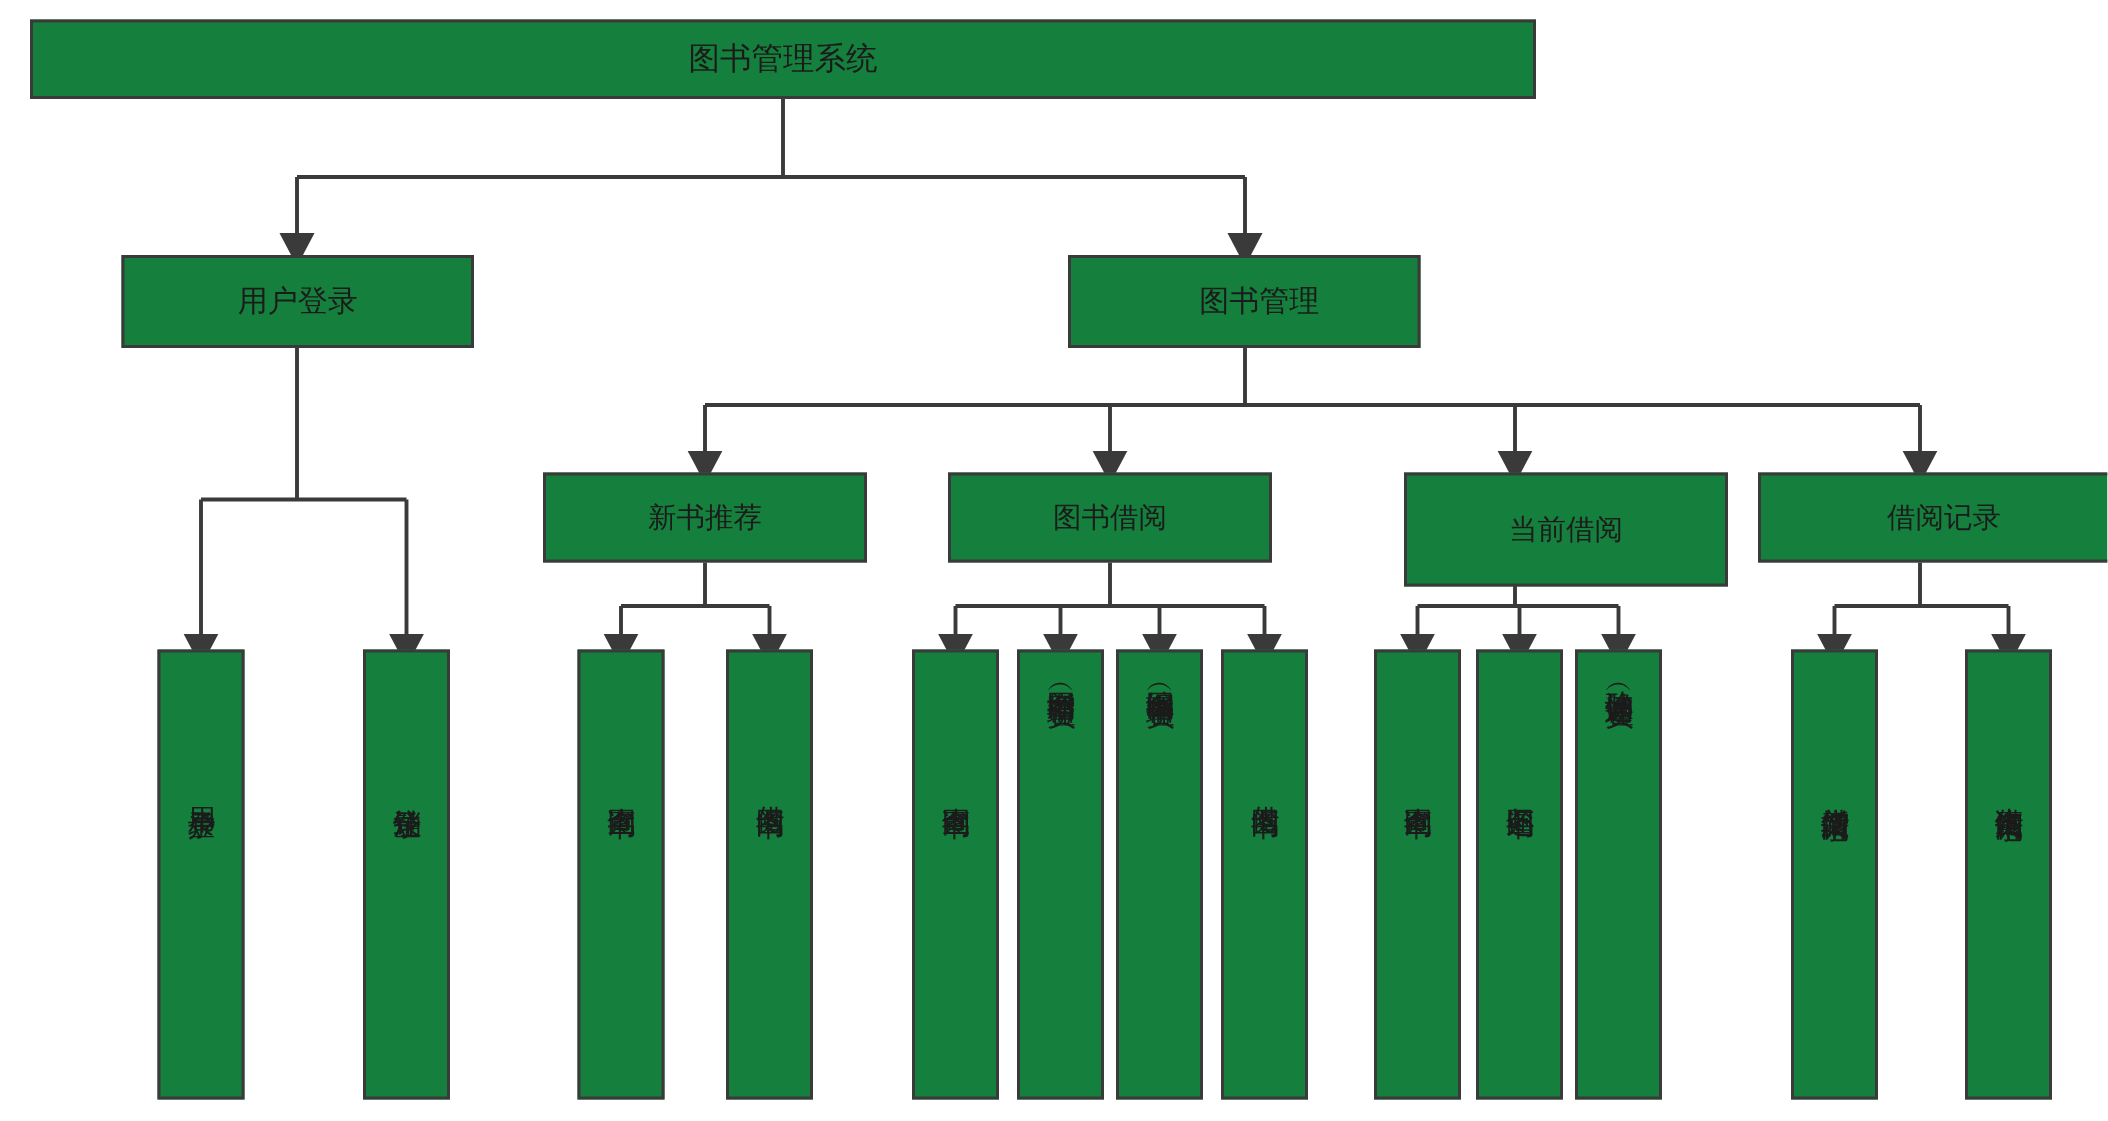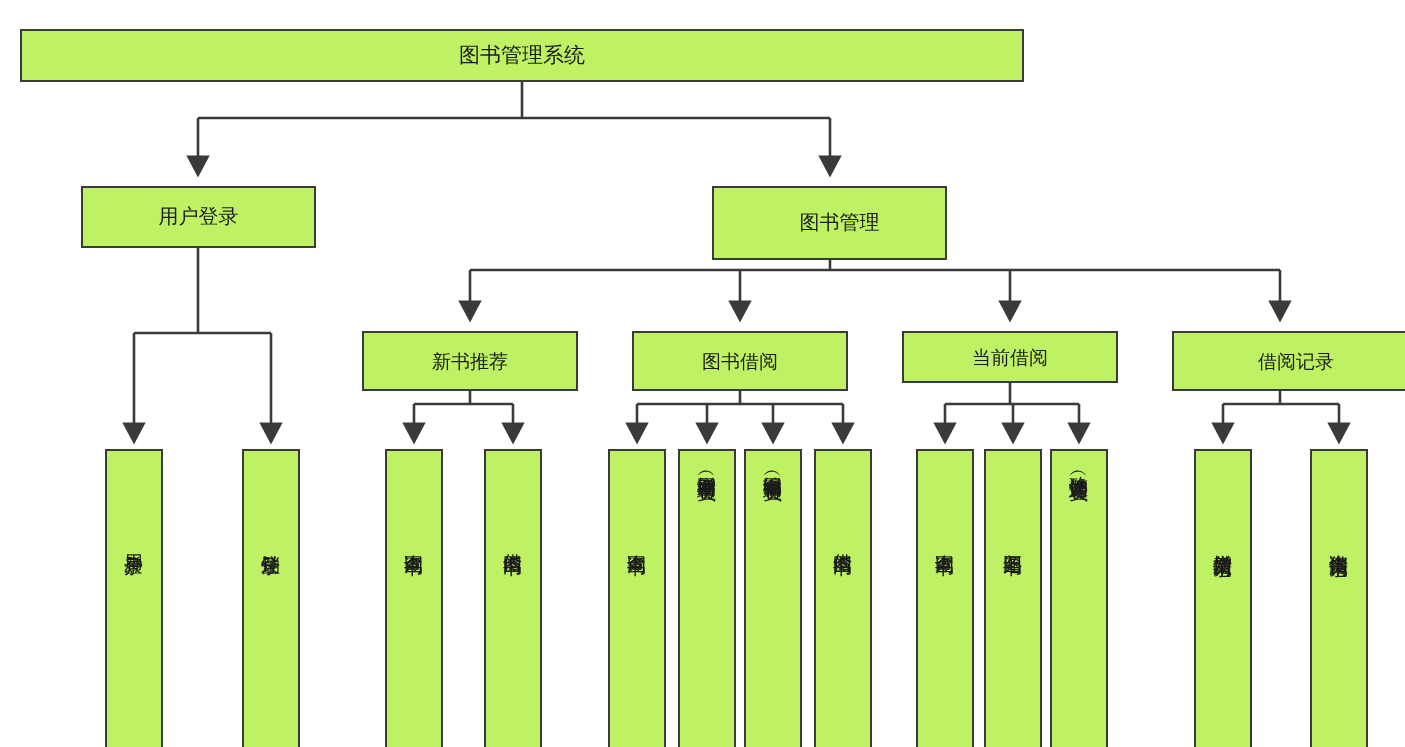--- a/index.html
+++ b/index.html
@@ -22,30 +22,29 @@
   #edge-layer {
     position: absolute;
     left: 0;
     top: 0;
     width: 1405px;
     height: 747px;
     pointer-events: none;
   }
   .node {
     position: absolute;
-    background: #bef264;
+    background: #15803d;
     border: 2px solid #3a3a3a;
     display: flex;
     align-items: center;
     justify-content: center;
     color: #1b1b1b;
     line-height: 1.18;
     text-align: left;
     z-index: 2;
-    margin-top: 16px;
   }
   .node-root {
     font-size: 21px;
   }
   .node-l2 {
     font-size: 20px;
   }
   .node-l3 {
     font-size: 19px;
   }
@@ -136,31 +135,31 @@
     </g>
   </svg>
 
   <div class="node node-root" style="left:20px; top:13px; width:1004px; height:53px;">
     <span>图书管理系统</span>
   </div>
 
   <div class="node node-l2" style="left:81px; top:170px; width:235px; height:62px;">
     <span>用户登录</span>
   </div>
-  <div class="node node-l2" style="left:712px; top:170px; width:235px; height:74px;padding-left:20px;">
+  <div class="node node-l2" style="left:712px; top:170px; width:235px; height:62px;padding-left:20px;">
     <span>图书管理</span>
   </div>
 
   <div class="node node-l3" style="left:632px; top:315px; width:216px; height:60px;">
     <span>图书借阅</span>
   </div>
   <div class="node node-l3" style="left:362px; top:315px; width:216px; height:60px;">
     <span>新书推荐</span>
   </div>
-  <div class="node node-l3" style="left:902px; top:315px; width:216px; height:52px;">
+  <div class="node node-l3" style="left:936px; top:315px; width:216px; height:76px;">
     <span>当前借阅</span>
   </div>
   <div class="node node-l3" style="left:1172px; top:315px; width:248px; height:60px;">
     <span>借阅记录</span>
   </div>
 
   <div class="node node-leaf leaf-pad-mid" style="left:105px; top:433px; width:58px; height:300px;">
     <span class="vtext">用户登录</span>
   </div>
   <div class="node node-leaf leaf-pad-mid" style="left:242px; top:433px; width:58px; height:300px;">

